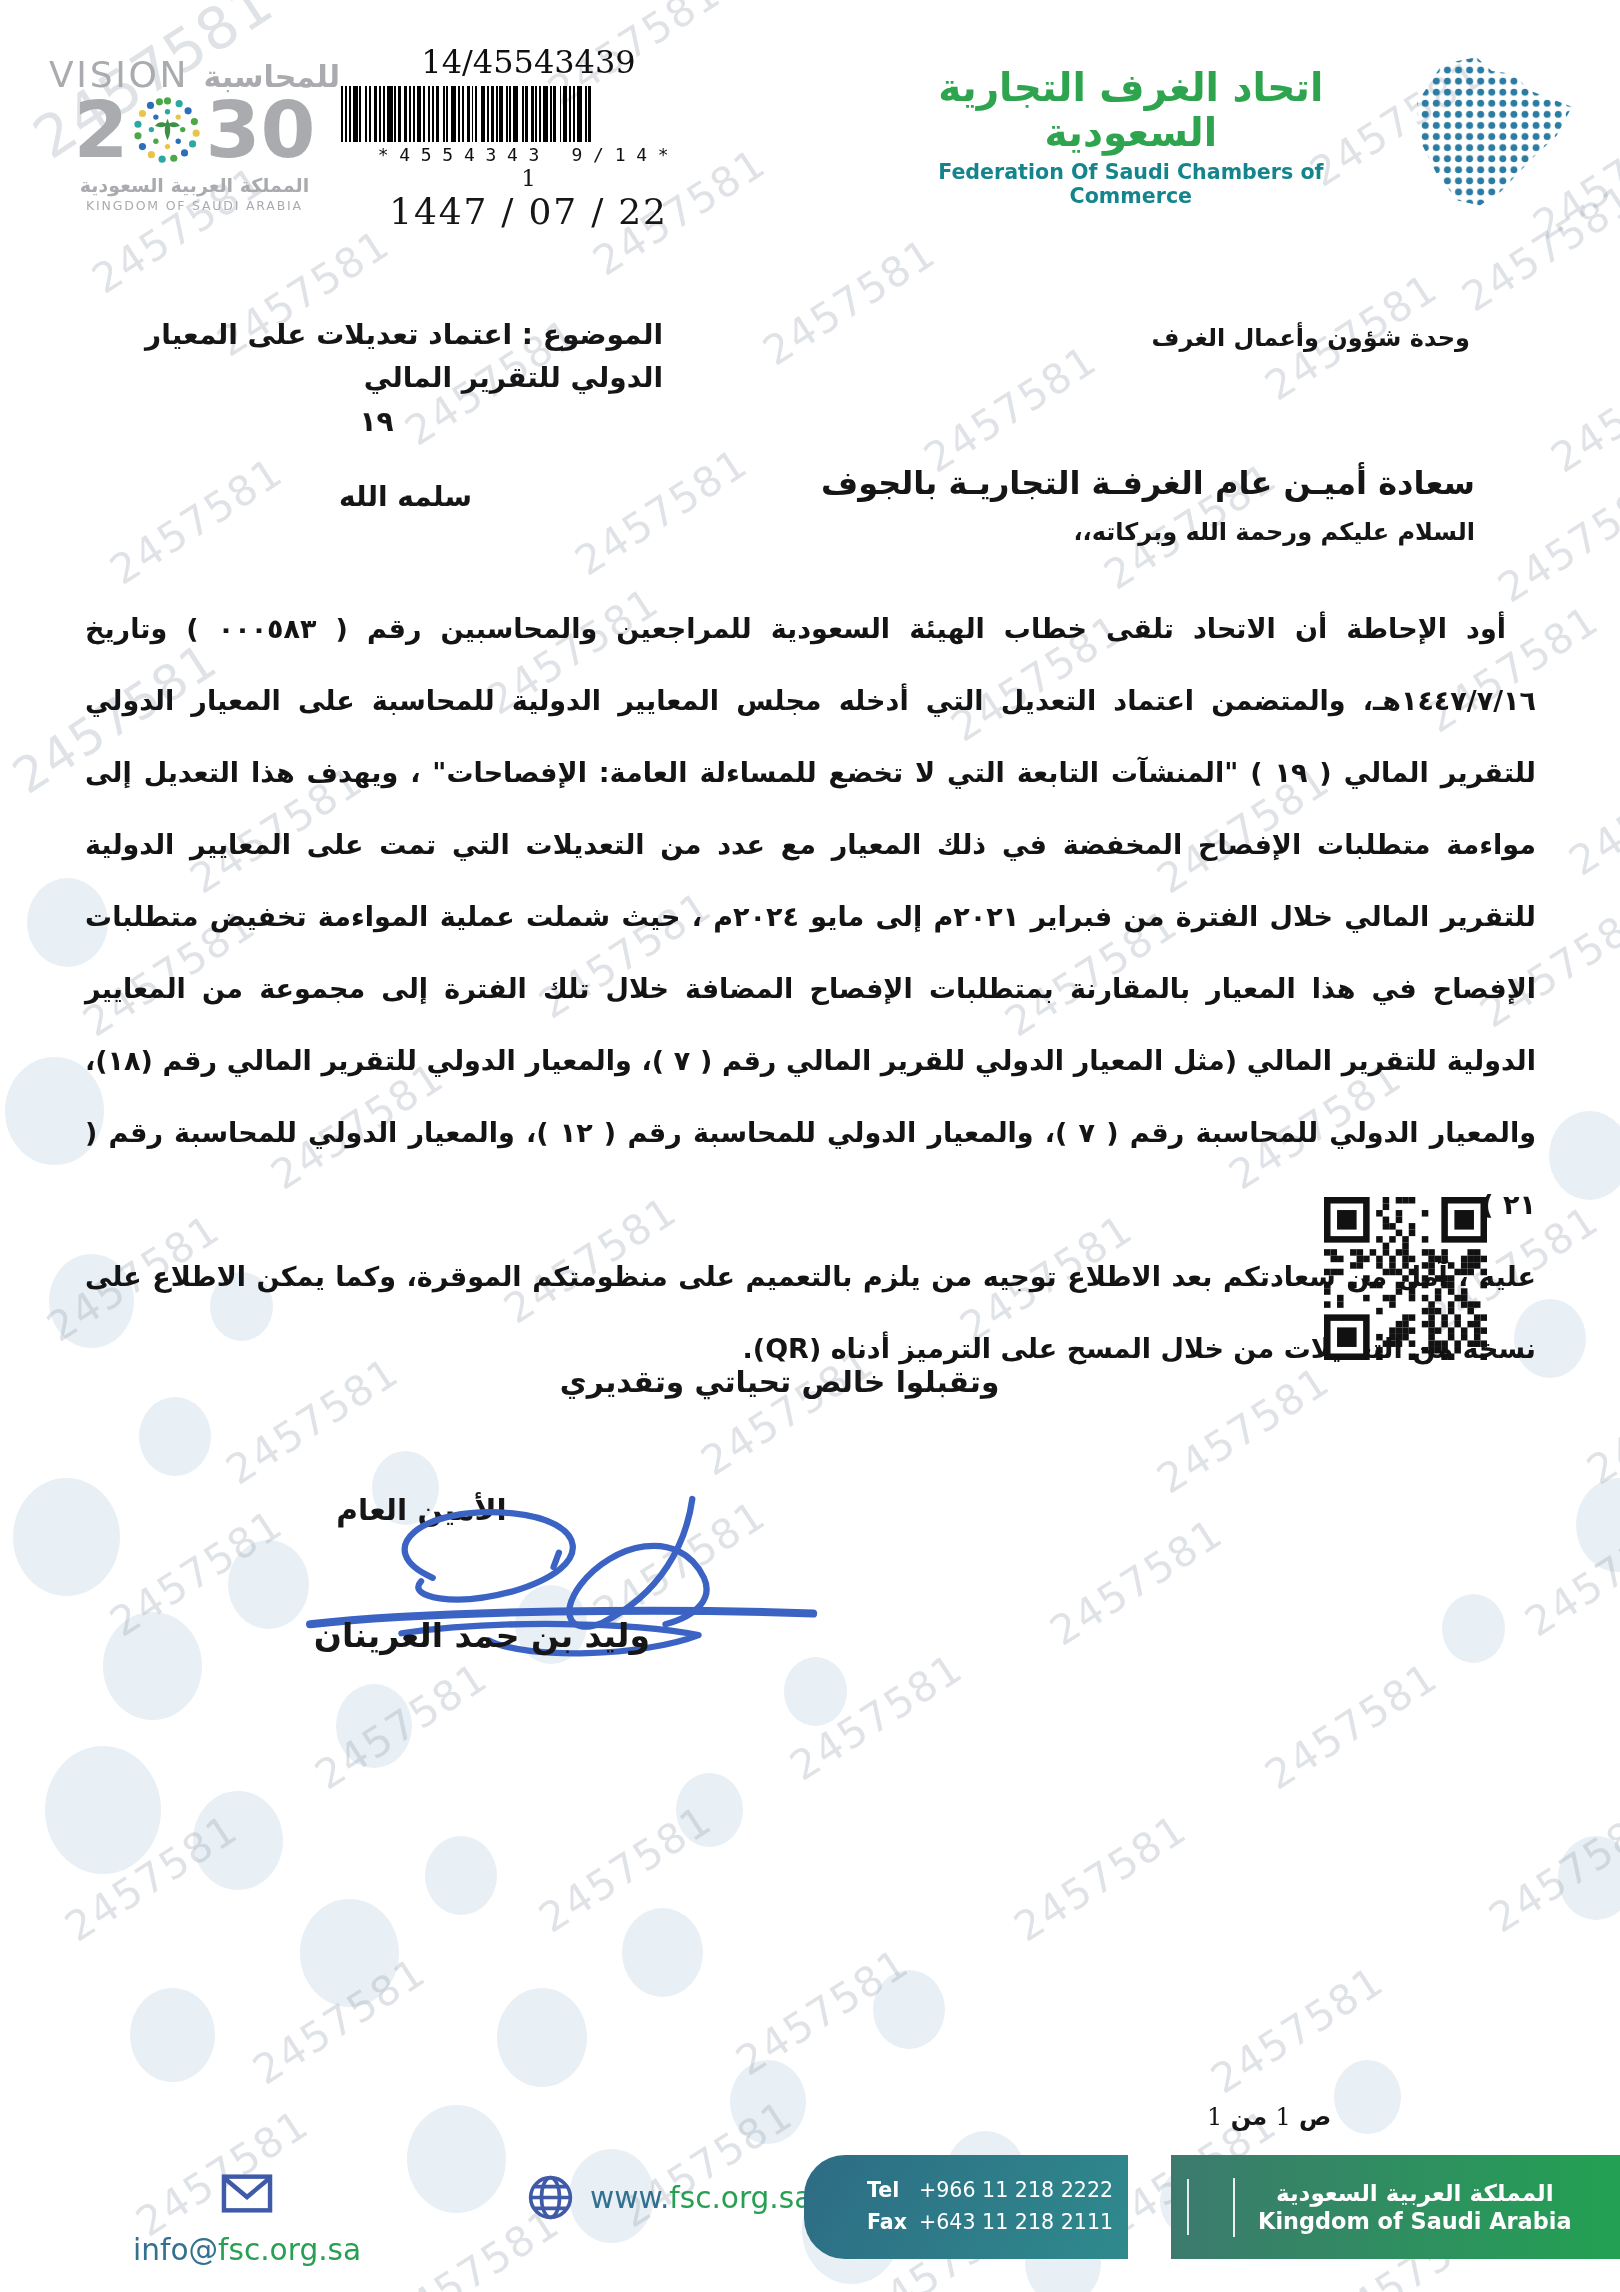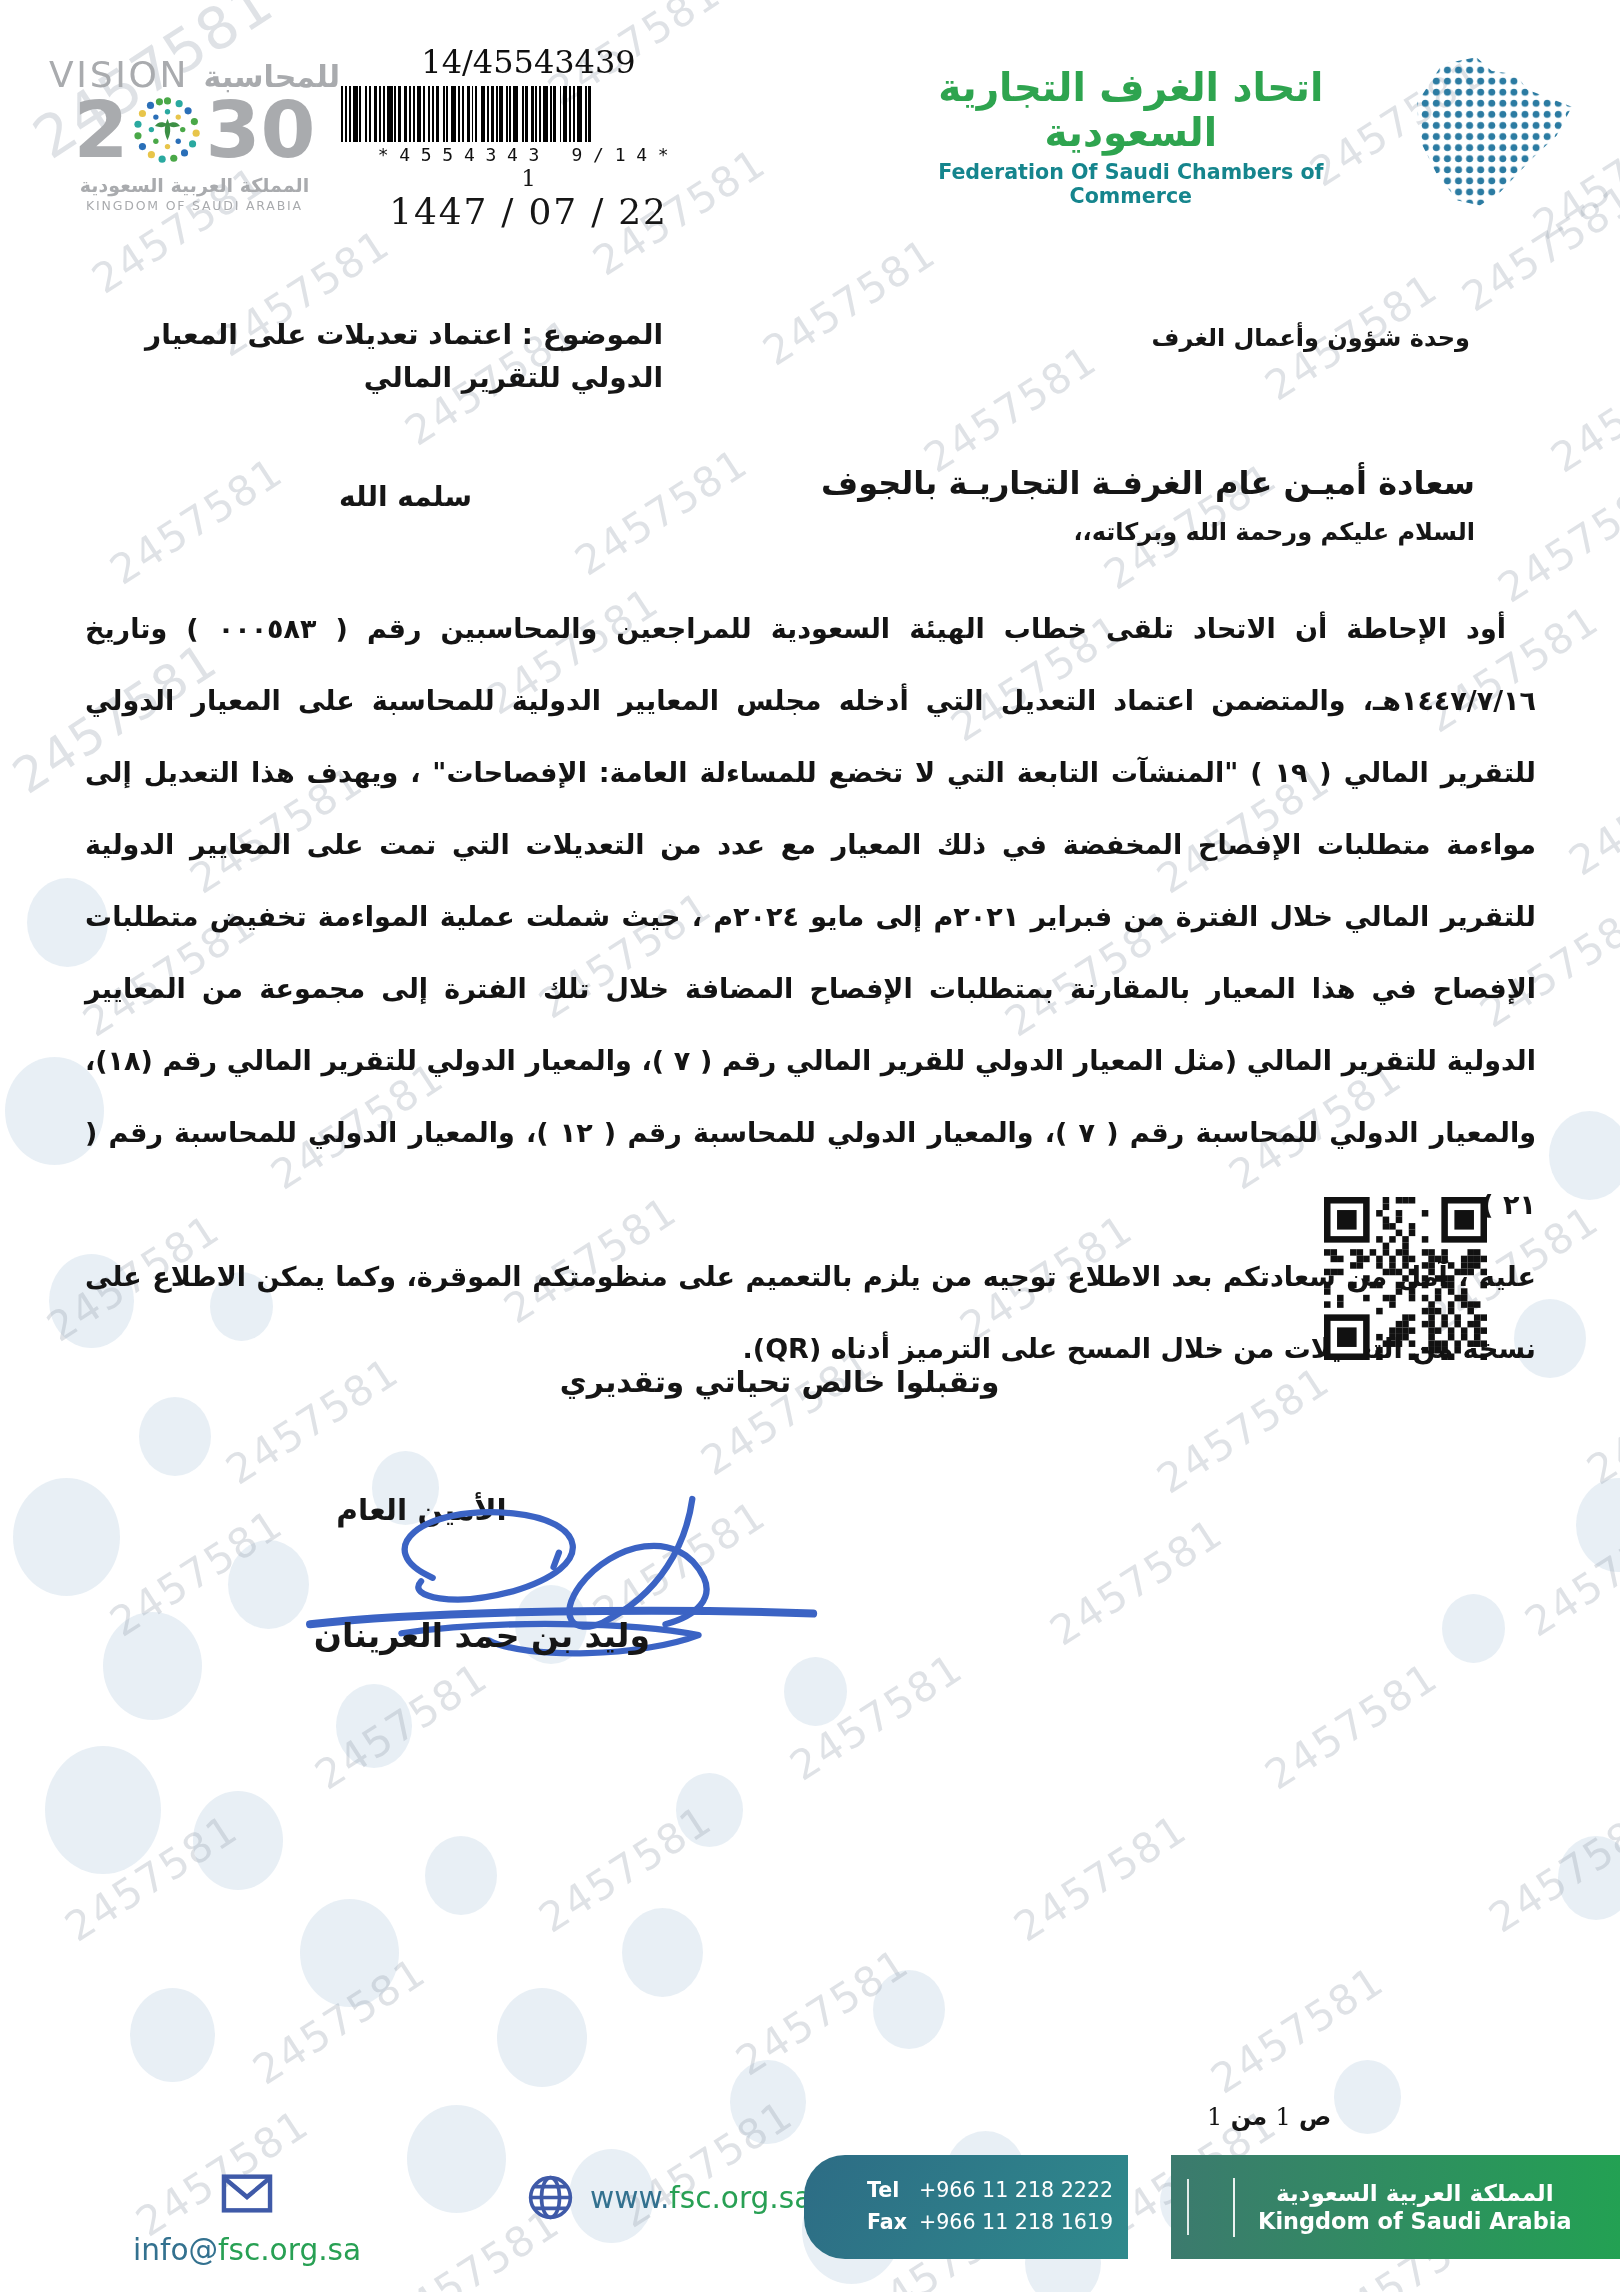--- a/index.html
+++ b/index.html
@@ -307,20 +307,21 @@
           </clipPath>
         </defs>
         <rect x="0" y="0" width="210" height="195" fill="url(#dotp)" clip-path="url(#ksaclip)"></rect>
       </svg>
     </span>
   </div>
 
   <div class="abs unitline">وحدة شؤون وأعمال الغرف</div>
   <div class="abs subject">
     <div>الموضوع : اعتماد تعديلات على المعيار الدولي للتقرير المالي</div>
+    <div class="num">١٩</div>
   </div>
 
   <div class="abs recipient">
     <div class="r1">سعادة أميـن عام الغرفـة التجاريـة بالجوف</div>
     <div class="r2">السلام عليكم ورحمة الله وبركاته،،</div>
   </div>
   <div class="abs blessing">سلمه الله</div>
 
   <div class="abs body-text">
     <p class="p1">أود الإحاطة أن الاتحاد تلقى خطاب الهيئة السعودية للمراجعين والمحاسبين رقم ( ٠٠٠٥٨٣ ) وتاريخ ١٤٤٧/٧/١٦هـ، والمتضمن اعتماد التعديل التي أدخله مجلس المعايير الدولية للمحاسبة على المعيار الدولي للتقرير المالي ( ١٩ ) "المنشآت التابعة التي لا تخضع للمساءلة العامة: الإفصاحات" ، ويهدف هذا التعديل إلى مواءمة متطلبات الإفصاح المخفضة في ذلك المعيار مع عدد من التعديلات التي تمت على المعايير الدولية للتقرير المالي خلال الفترة من فبراير ٢٠٢١م إلى مايو ٢٠٢٤م ، حيث شملت عملية المواءمة تخفيض متطلبات الإفصاح في هذا المعيار بالمقارنة بمتطلبات الإفصاح المضافة خلال تلك الفترة إلى مجموعة من المعايير الدولية للتقرير المالي (مثل المعيار الدولي للقرير المالي رقم ( ٧ )، والمعيار الدولي للتقرير المالي رقم (١٨)، والمعيار الدولي للمحاسبة رقم ( ٧ )، والمعيار الدولي للمحاسبة رقم ( ١٢ )، والمعيار الدولي للمحاسبة رقم ( ٢١ ).</p>
@@ -564,21 +565,21 @@
     </span>
   </div>
 
   <div class="abs telbox">
     <div class="telrow">
       <span class="lbl">Tel</span>
       <span>+966 11 218 2222</span>
     </div>
     <div class="telrow">
       <span class="lbl">Fax</span>
-      <span>+966 11 218 1619</span>
+      <span>+643 11 218 2111</span>
     </div>
   </div>
 
   <div class="abs greenbox">
     <span class="tick"></span>
     <span class="gdivider"></span>
     <div class="ksa">
       <div class="ar">المملكة العربية السعودية</div>
       <div class="en">Kingdom of Saudi Arabia</div>
     </div>

